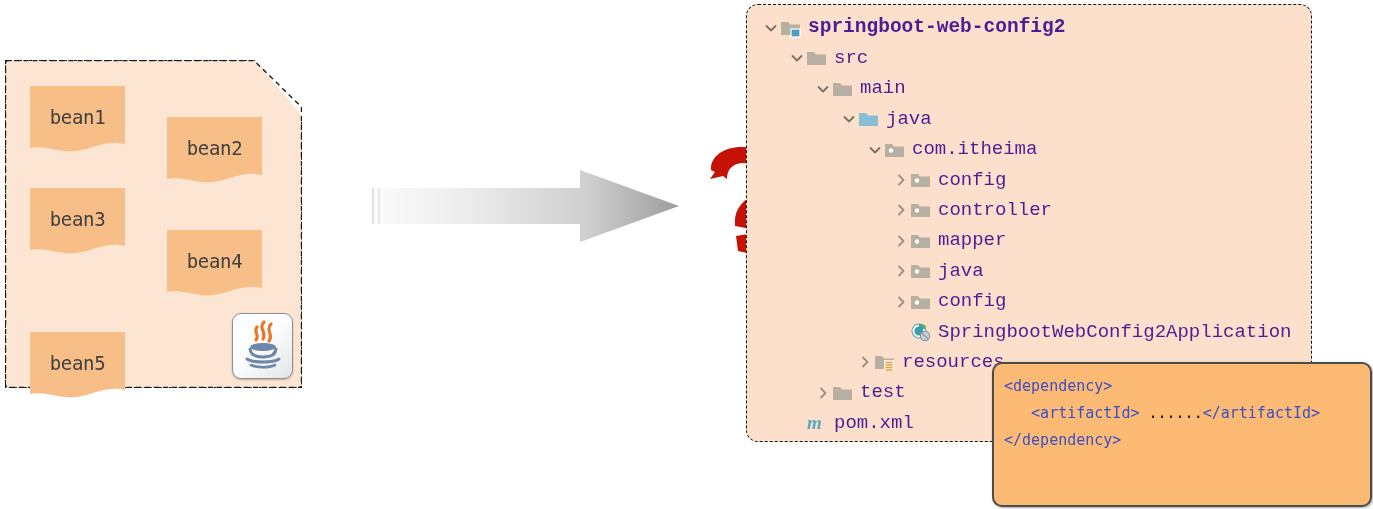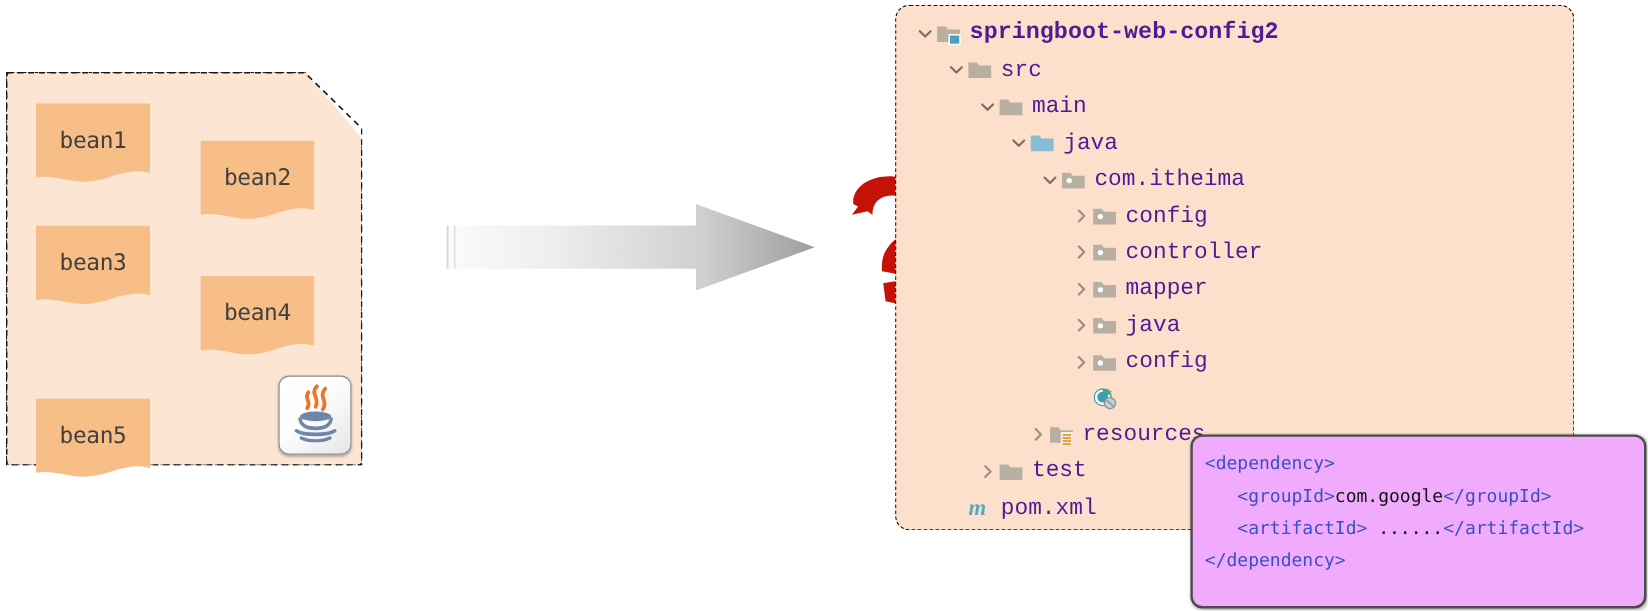--- a/index.html
+++ b/index.html
@@ -142,21 +142,21 @@
     font-size: 19.5px;
   }
 
   
   #xml-popup {
     position: absolute;
     left: 992px;
     top: 362px;
     width: 380px;
     height: 145px;
-    background: #f0abfc;
+    background: #fdba74;
     border: 2px solid #4c4c4c;
     border-radius: 10px;
     box-sizing: border-box;
     padding: 9px 10px 0 10px;
     box-shadow: 1px 1px 3px rgba(0,0,0,.35);
     overflow: hidden;
   }
   .xml-line {
     font-family: "DejaVu Sans Mono", monospace;
     font-size: 15px;
@@ -390,20 +390,21 @@
       <span class="tree-twisty spacer"></span>
       <span class="tree-icon">
         <svg width="22" height="20" viewBox="0 0 22 20">
           <circle cx="9" cy="9" r="7.5" fill="#3E9EA8"></circle>
           <path d="M9,3.5 A5.5,5.5 0 1,0 14,7" fill="none" stroke="#ffffff" stroke-width="2"></path>
           <path d="M12.5,2 L16.5,4.5 L12.5,7 Z" fill="#49B83B"></path>
           <circle cx="15" cy="14" r="4.6" fill="#C9D2D6" stroke="#8B979C" stroke-width="1.2"></circle>
           <path d="M12.2,11.6 L17.8,16.4" stroke="#8B979C" stroke-width="1.3"></path>
         </svg>
       </span>
+      <span class="tree-label">SpringbootWebConfig2Application</span>
     </div>
     <div class="tree-row" style="left: 856px; top: 349.4px;">
       <span class="tree-twisty">
         <svg width="14" height="14" viewBox="0 0 14 14">
           <path d="M5,2.5 L9.5,7 L5,11.5" fill="none" stroke="#9c8f82" stroke-width="1.8" stroke-linecap="round" stroke-linejoin="round"></path>
         </svg>
       </span>
       <span class="tree-icon">
         <svg width="22" height="20" viewBox="0 0 22 20">
           <path d="M1,4 H8 L10,6.5 H20 V17 H1 Z" fill="#B7AFA2"></path>
@@ -438,17 +439,16 @@
           <text x="1" y="16" fill="#5BA8BC" font-family="&quot;Liberation Serif&quot;, serif" font-size="19" font-style="italic" font-weight="bold">m</text>
         </svg>
       </span>
       <span class="tree-label">pom.xml</span>
     </div>
   </div>
 
 <div id="xml-popup">
   <div id="xml-lines">
       <div class="xml-line"><span class="xml-tag">&lt;dependency&gt;</span></div>
-      <div class="xml-line"><span class="xml-indent"></span><span class="xml-tag">&lt;groupId&gt;</span><span class="xml-text">com.google</span><span class="xml-tag">&lt;/groupId&gt;</span></div>
       <div class="xml-line"><span class="xml-indent"></span><span class="xml-tag">&lt;artifactId&gt;</span><span class="xml-text"> ......</span><span class="xml-tag">&lt;/artifactId&gt;</span></div>
       <div class="xml-line"><span class="xml-tag">&lt;/dependency&gt;</span></div>
     </div>
 </div>
 
 </body></html>

